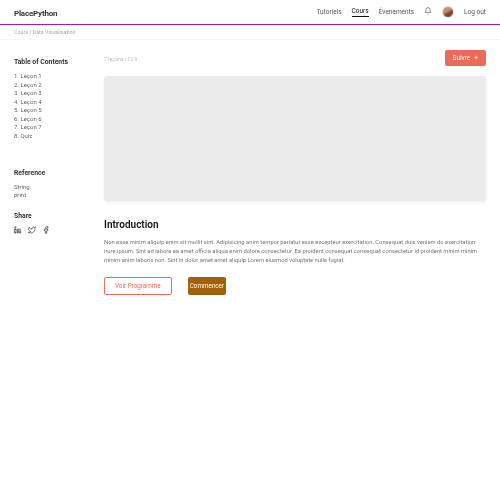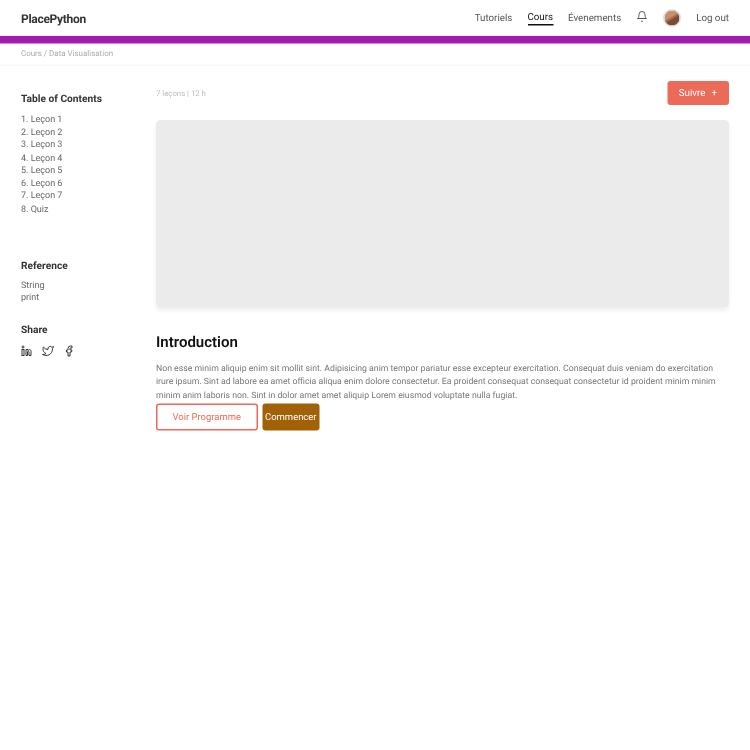--- a/index.html
+++ b/index.html
@@ -1,17 +1,17 @@
 <!DOCTYPE html>
 <html><head>
 <meta charset="utf-8">
 <style>
   *{margin:0;padding:0;box-sizing:border-box;font-family:-apple-system,BlinkMacSystemFont,"Segoe UI",Roboto,sans-serif}
   body{width:500px;height:500px;background:#fff;font-size:6.5px;color:#333}
-  .header{display:flex;align-items:center;padding:6px 14px;border-bottom:5px solid #a21caf}
+  .header{display:flex;align-items:flex-end;padding:6px 14px;border-bottom:1px solid #a21caf}
   .brand{font-weight:700;font-size:8px;letter-spacing:-.2px}
   .nav{margin-left:auto;display:flex;align-items:center;gap:10px}
   .nav a{color:#555;text-decoration:none}
   .nav a.active{color:#111;border-bottom:1.5px solid #111;padding-bottom:1px}
   .bell{width:8px;height:8px}
   .avatar{width:12px;height:12px;border-radius:50%;background:linear-gradient(150deg,#c98e6a 40%,#7a4b30 60%);border:1px solid #ddd}
   .logout{color:#333}
   .crumb{padding:4px 14px;font-size:5.3px;color:#aaa;border-bottom:1px solid #f7f7f7}
   .body{display:flex;padding:10px 14px;gap:18px}
   .side{width:72px;flex:none}
@@ -23,21 +23,21 @@
   .share{display:flex;gap:6px;margin-top:4px}
   .share svg{width:8px;height:8px}
   .main{flex:1}
   .titleRow{display:flex;align-items:center}
   .title{font-size:16px;font-weight:500;color:#222;letter-spacing:-.4px}
   .meta{font-size:5.2px;color:#bbb;margin-top:1px}
   .followBtn{margin-left:auto;background:#ec6b58;color:#fff;padding:4px 8px;border-radius:2px;font-size:6.5px;display:flex;align-items:flex-start;gap:4px;cursor:pointer}
   .hero{background:#ebebeb;border-radius:3px;height:125px;margin-top:10px;box-shadow:0 2px 3px rgba(0,0,0,.06)}
   .intro h2{font-size:10px;font-weight:600;margin:18px 0 8px;color:#111}
   .intro p{font-size:5.8px;line-height:1.55;color:#777}
-  .actions{display:flex;gap:3px;}
+  .actions{display:flex;gap:16px;margin-top:12px}
   .btnOutline{border:1px solid #ec6b58;color:#ec6b58;background:#fff;padding:4px 10px;border-radius:2px;font-size:6.3px;cursor:pointer}
   .btnSolid{background:#a16207;color:#fff;border:none;padding:4px 2px;border-radius:2px;font-size:6.3px;cursor:pointer}
 </style>
 </head>
 <body>
 
 <header class="header">
   <div class="brand">PlacePython</div>
   <nav class="nav">
     <a>Tutoriels</a>

